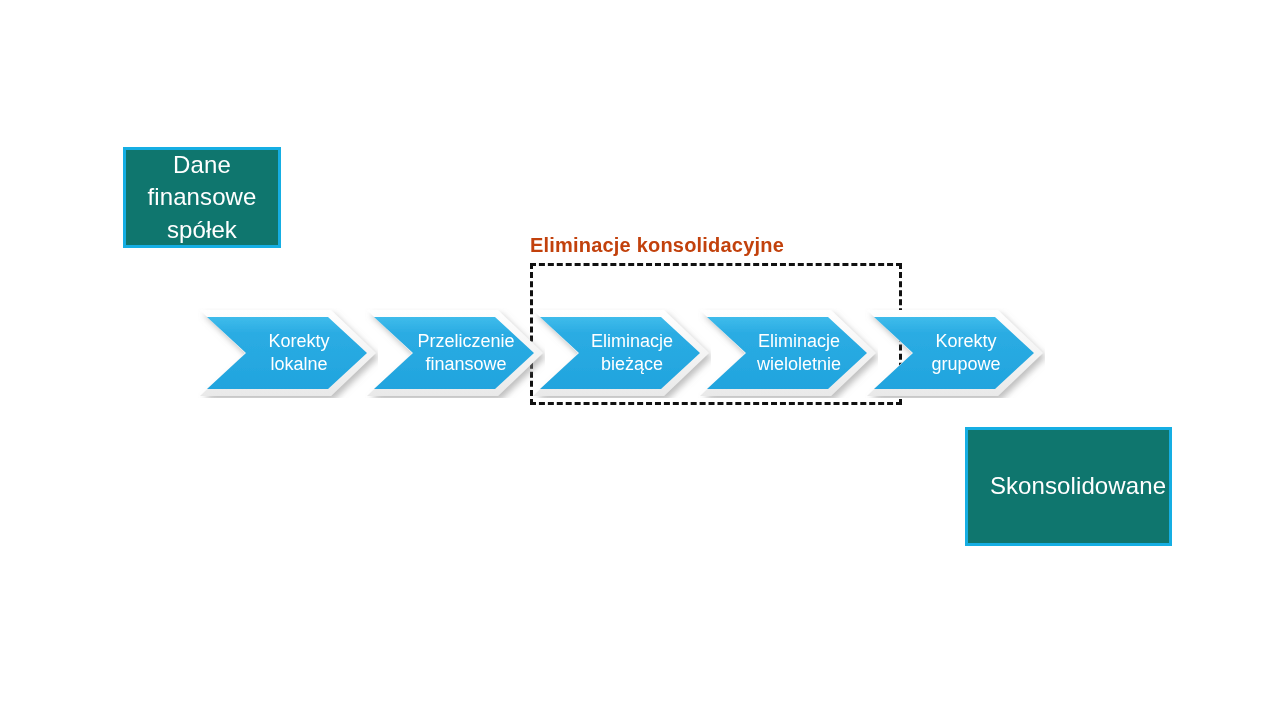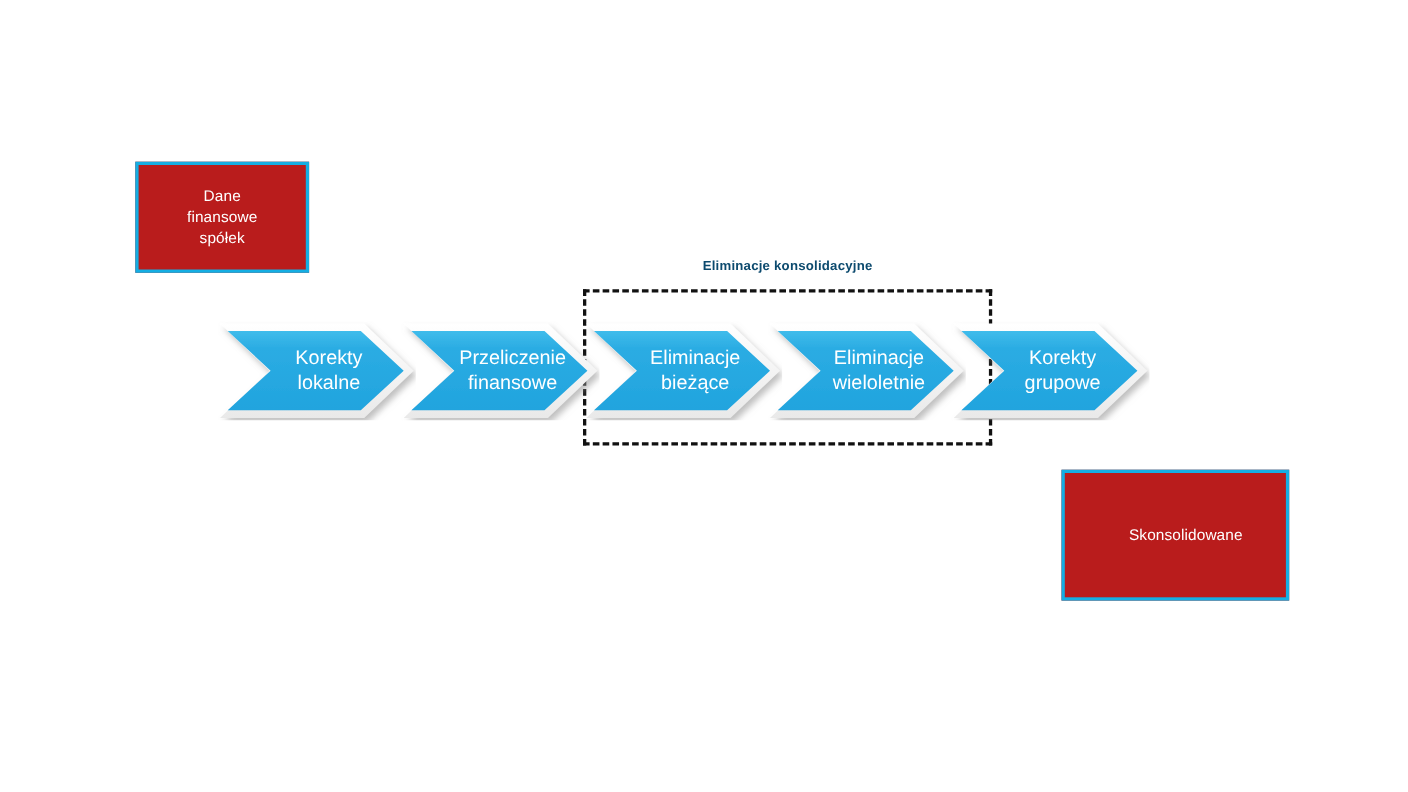--- a/index.html
+++ b/index.html
@@ -19,29 +19,29 @@
     position: absolute;
     left: 0; top: 0;
     width: 1280px;
     height: 720px;
   }
 
   
   .callout {
     position: absolute;
     box-sizing: border-box;
-    background: #b91c1c;
+    background: #0f766e;
     border: 3px solid #15AEE3;
     color: #ffffff;
     display: flex;
     align-items: center;
     justify-content: center;
     text-align: center;
     line-height: 1.35;
-    font-size: 14px;
+    font-size: 24px;
     font-family: "Liberation Sans", sans-serif;
     letter-spacing: 0.1px;
   }
   .callout .lines { display: block; }
   .callout .lines span { display: block; white-space: nowrap; }
 
   #box-source {
     left: 123px;
     top: 147px;
     width: 158px;
@@ -67,34 +67,34 @@
     border: 3px dashed #111111;
     background: transparent;
     pointer-events: none;
   }
 
   #dashed-label {
     position: absolute;
     left: 530px;
     top: 234px;
     width: 372px;
-    text-align: center;
-    color: #0c4a6e;
-    font-size: 12px;
+    text-align: left;
+    color: #c2410c;
+    font-size: 20px;
     font-weight: bold;
     font-family: "Liberation Sans", sans-serif;
     letter-spacing: 0.2px;
     white-space: nowrap;
   }
 
   
   #chevron-row {
     position: absolute;
     left: 0;
-    top: 0;
+    top: 16px;
     width: 1280px;
     height: 620px;
   }
 
   .chevron {
     position: absolute;
     top: 292px;
     width: 180px;
     height: 90px;
   }

